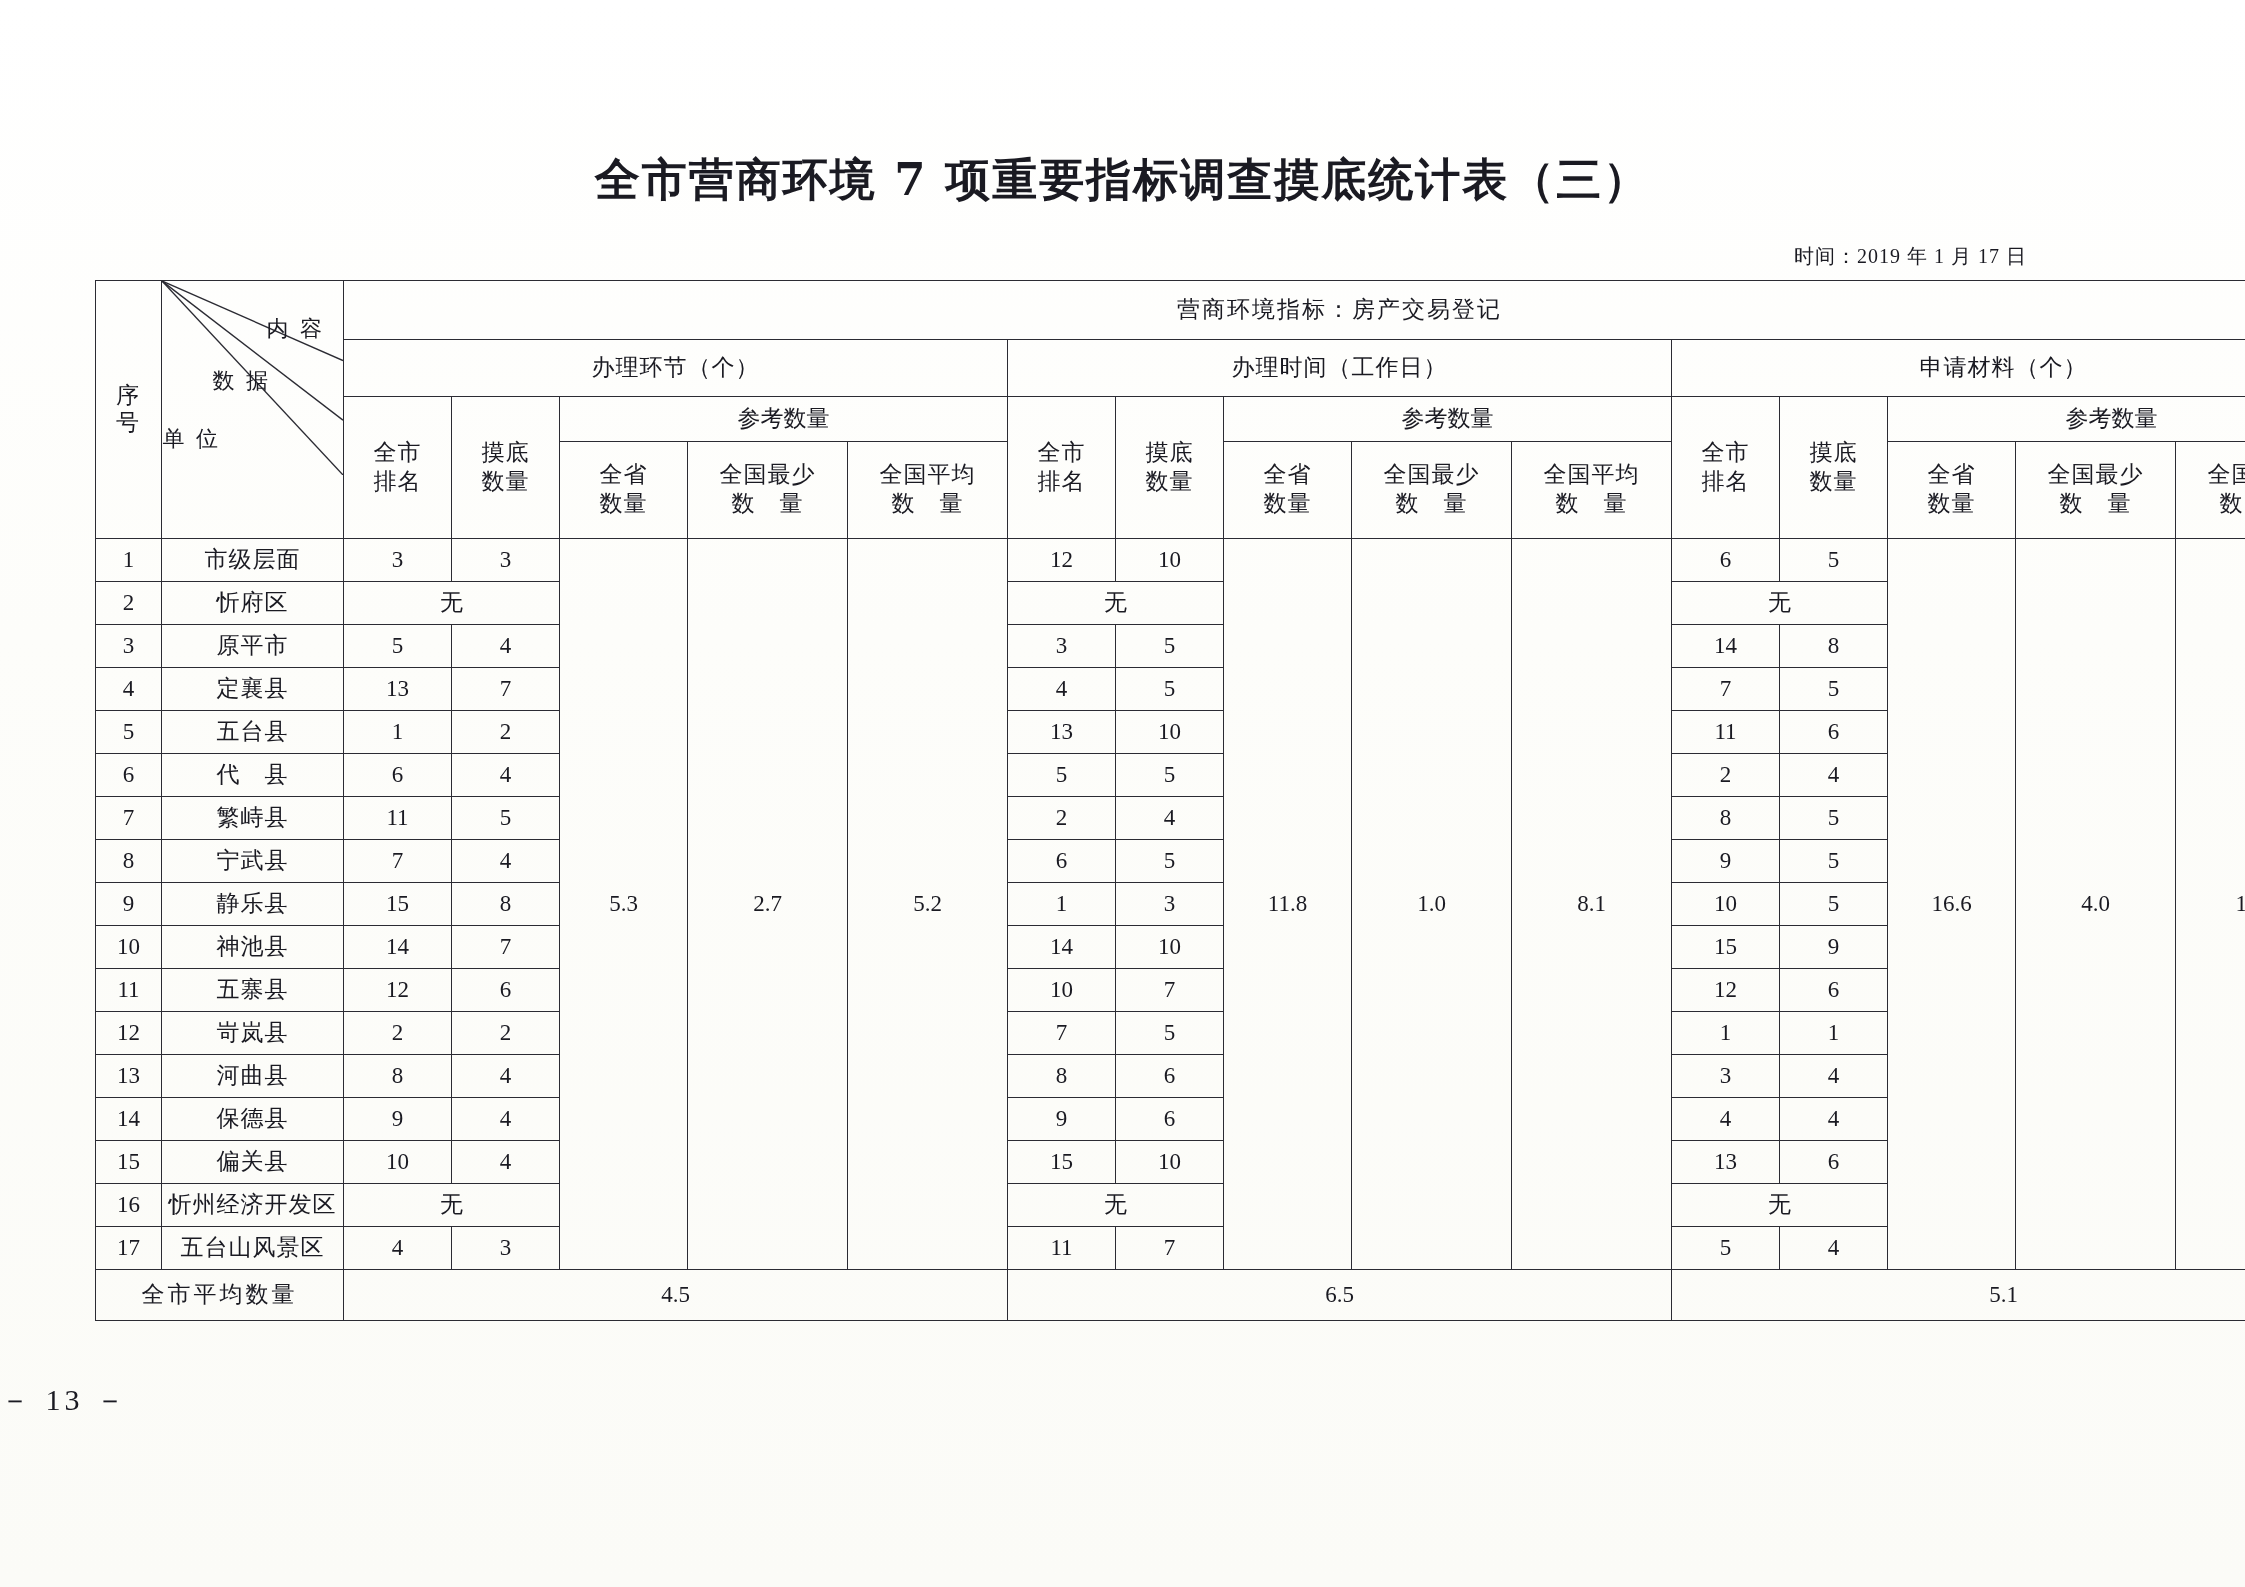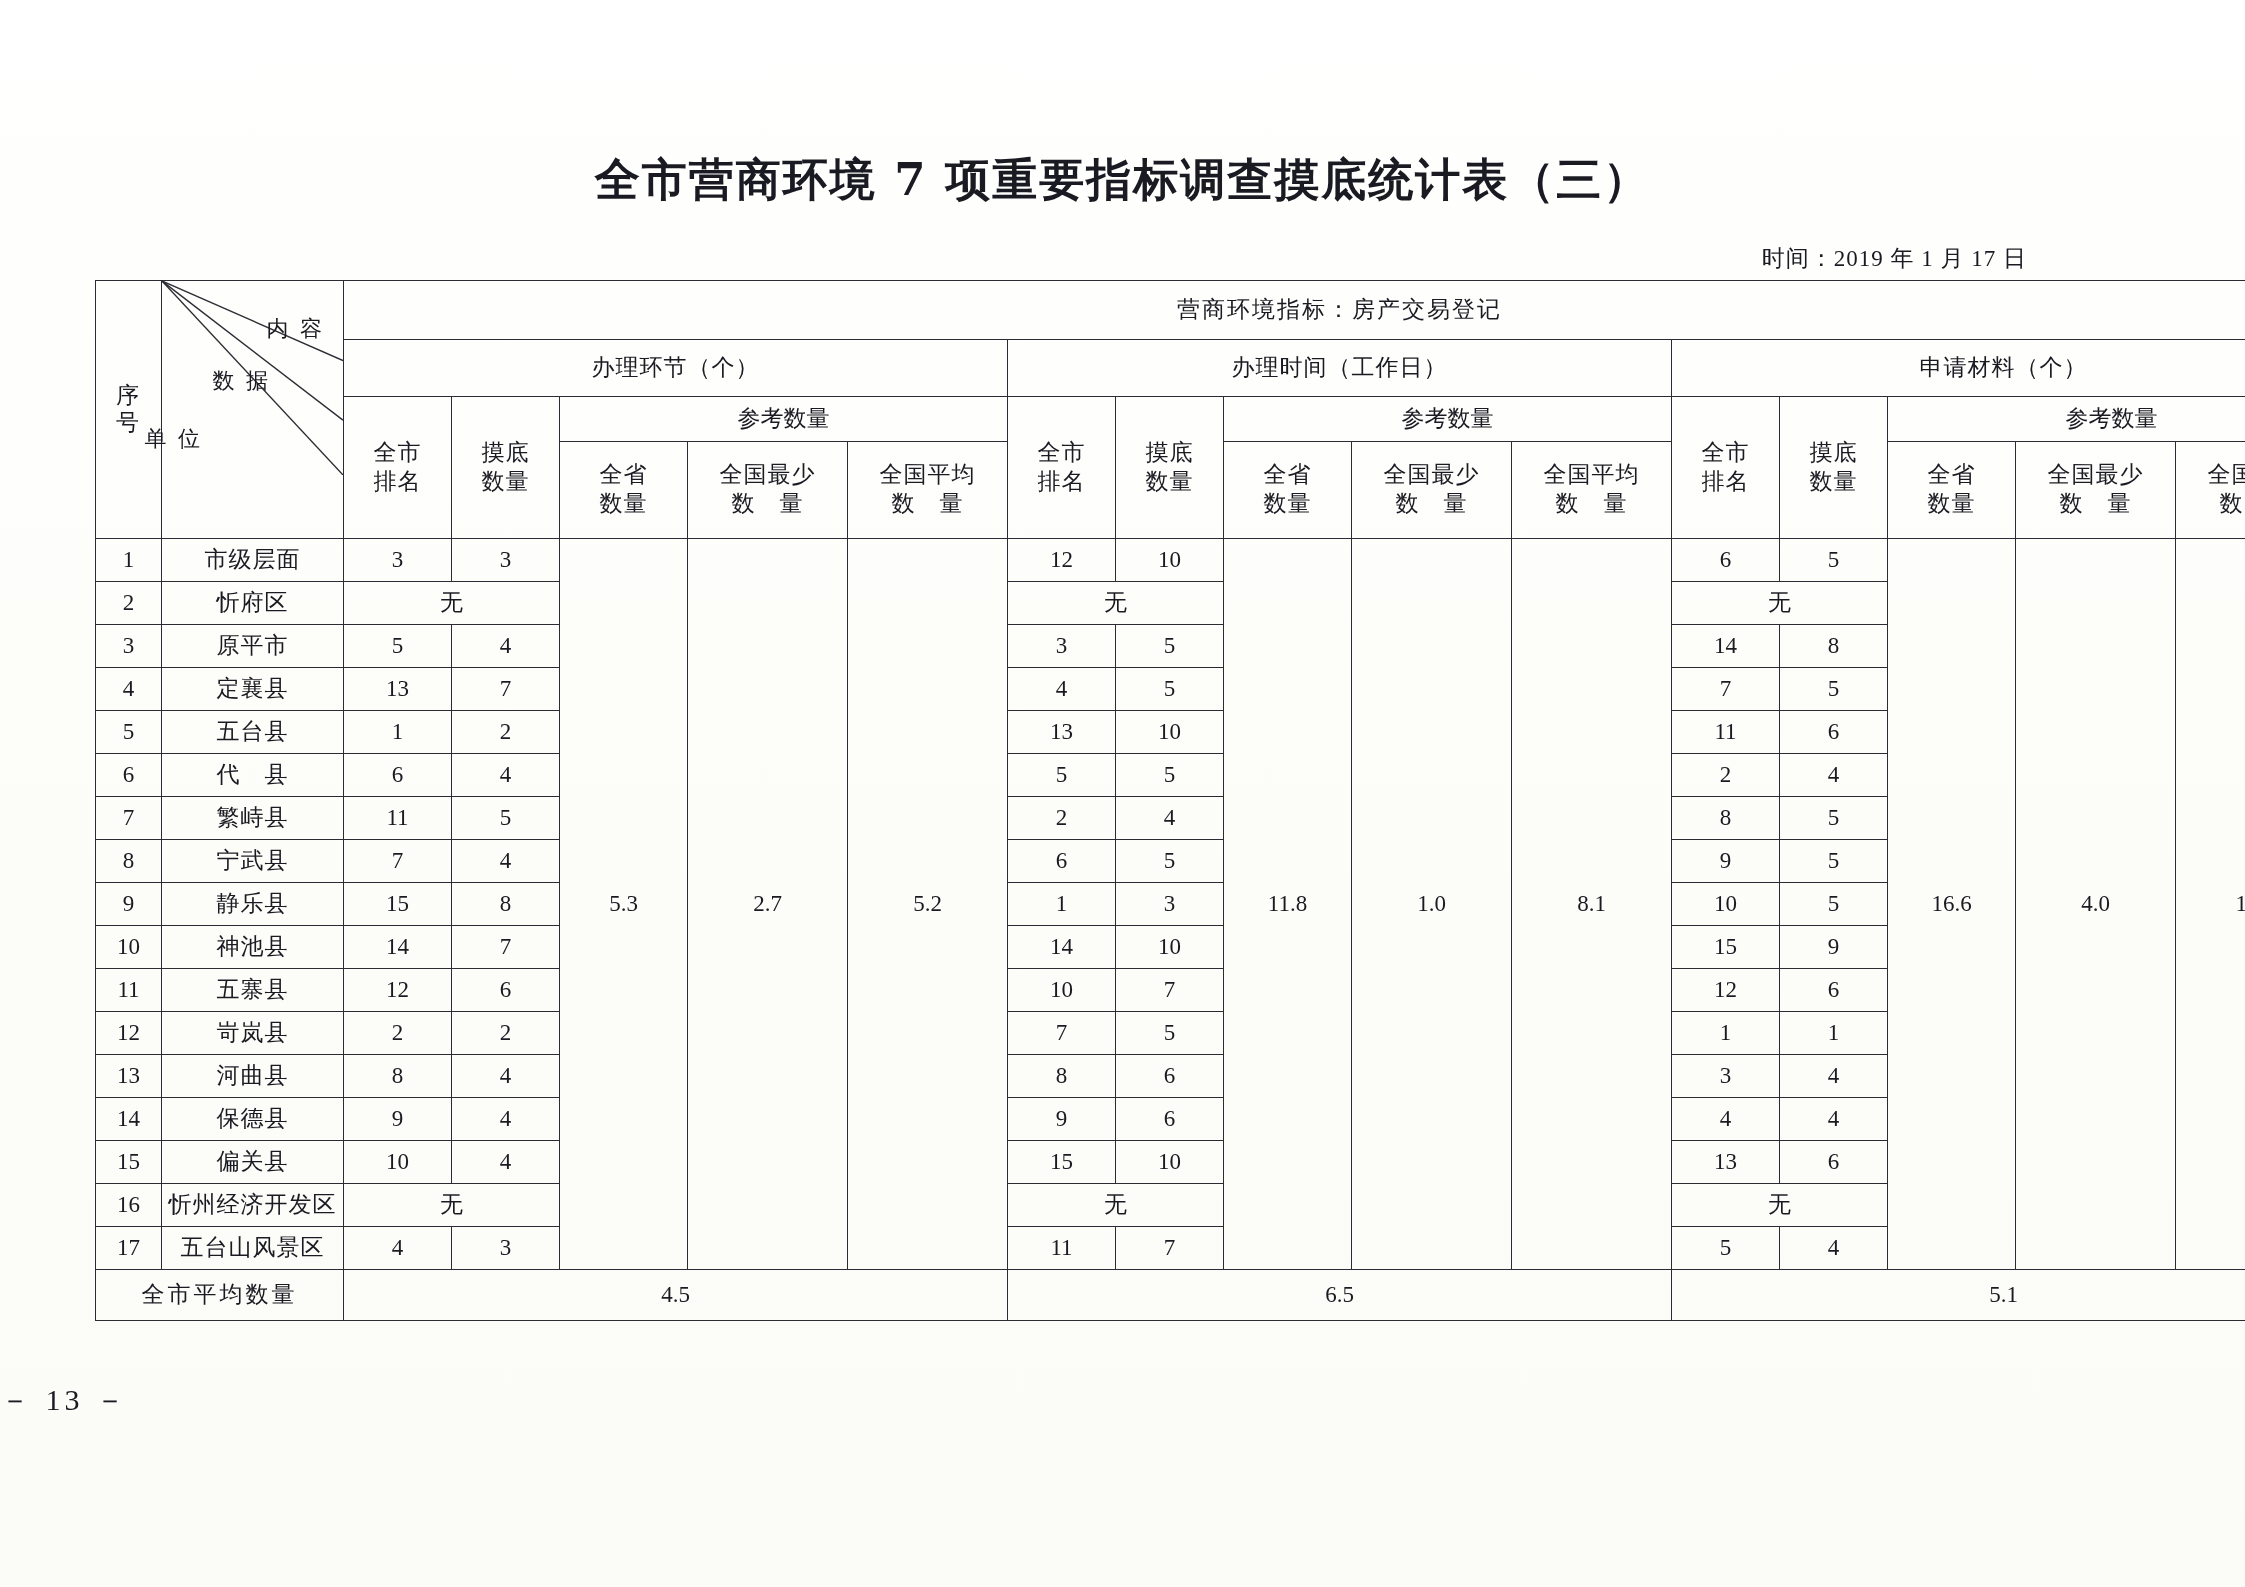--- a/index.html
+++ b/index.html
@@ -39,21 +39,21 @@
     text-align: center;
     font-size: 45px;
     font-weight: bold;
     letter-spacing: 2px;
     font-family: "DejaVu Serif", "Liberation Serif", serif;
   }
   .doc-date {
     position: absolute;
     top: 243px;
     right: 218px;
-    font-size: 23px;
+    font-size: 20px;
     letter-spacing: 1px;
   }
 
   .table-wrap {
     position: absolute;
     top: 280px;
     left: 95px;
     width: 2065px;
   }
 
@@ -88,21 +88,21 @@
   }
   .corner-label {
     position: absolute;
     font-size: 22px;
     letter-spacing: 3px;
     white-space: nowrap;
     margin-top: 25px;
   }
   .corner-content { top: 10px; right: 18px; }
   .corner-data { top: 62px; right: 72px; }
-  .corner-unit { top: 120px; right: 140px; }
+  .corner-unit { top: 120px; right: 122px; }
 
   .rowno-head {
     width: 66px;
     font-size: 23px;
     letter-spacing: 2px;
   }
   .rowno-head span { display: block; }
 
   .group-head {
     font-size: 30px;

